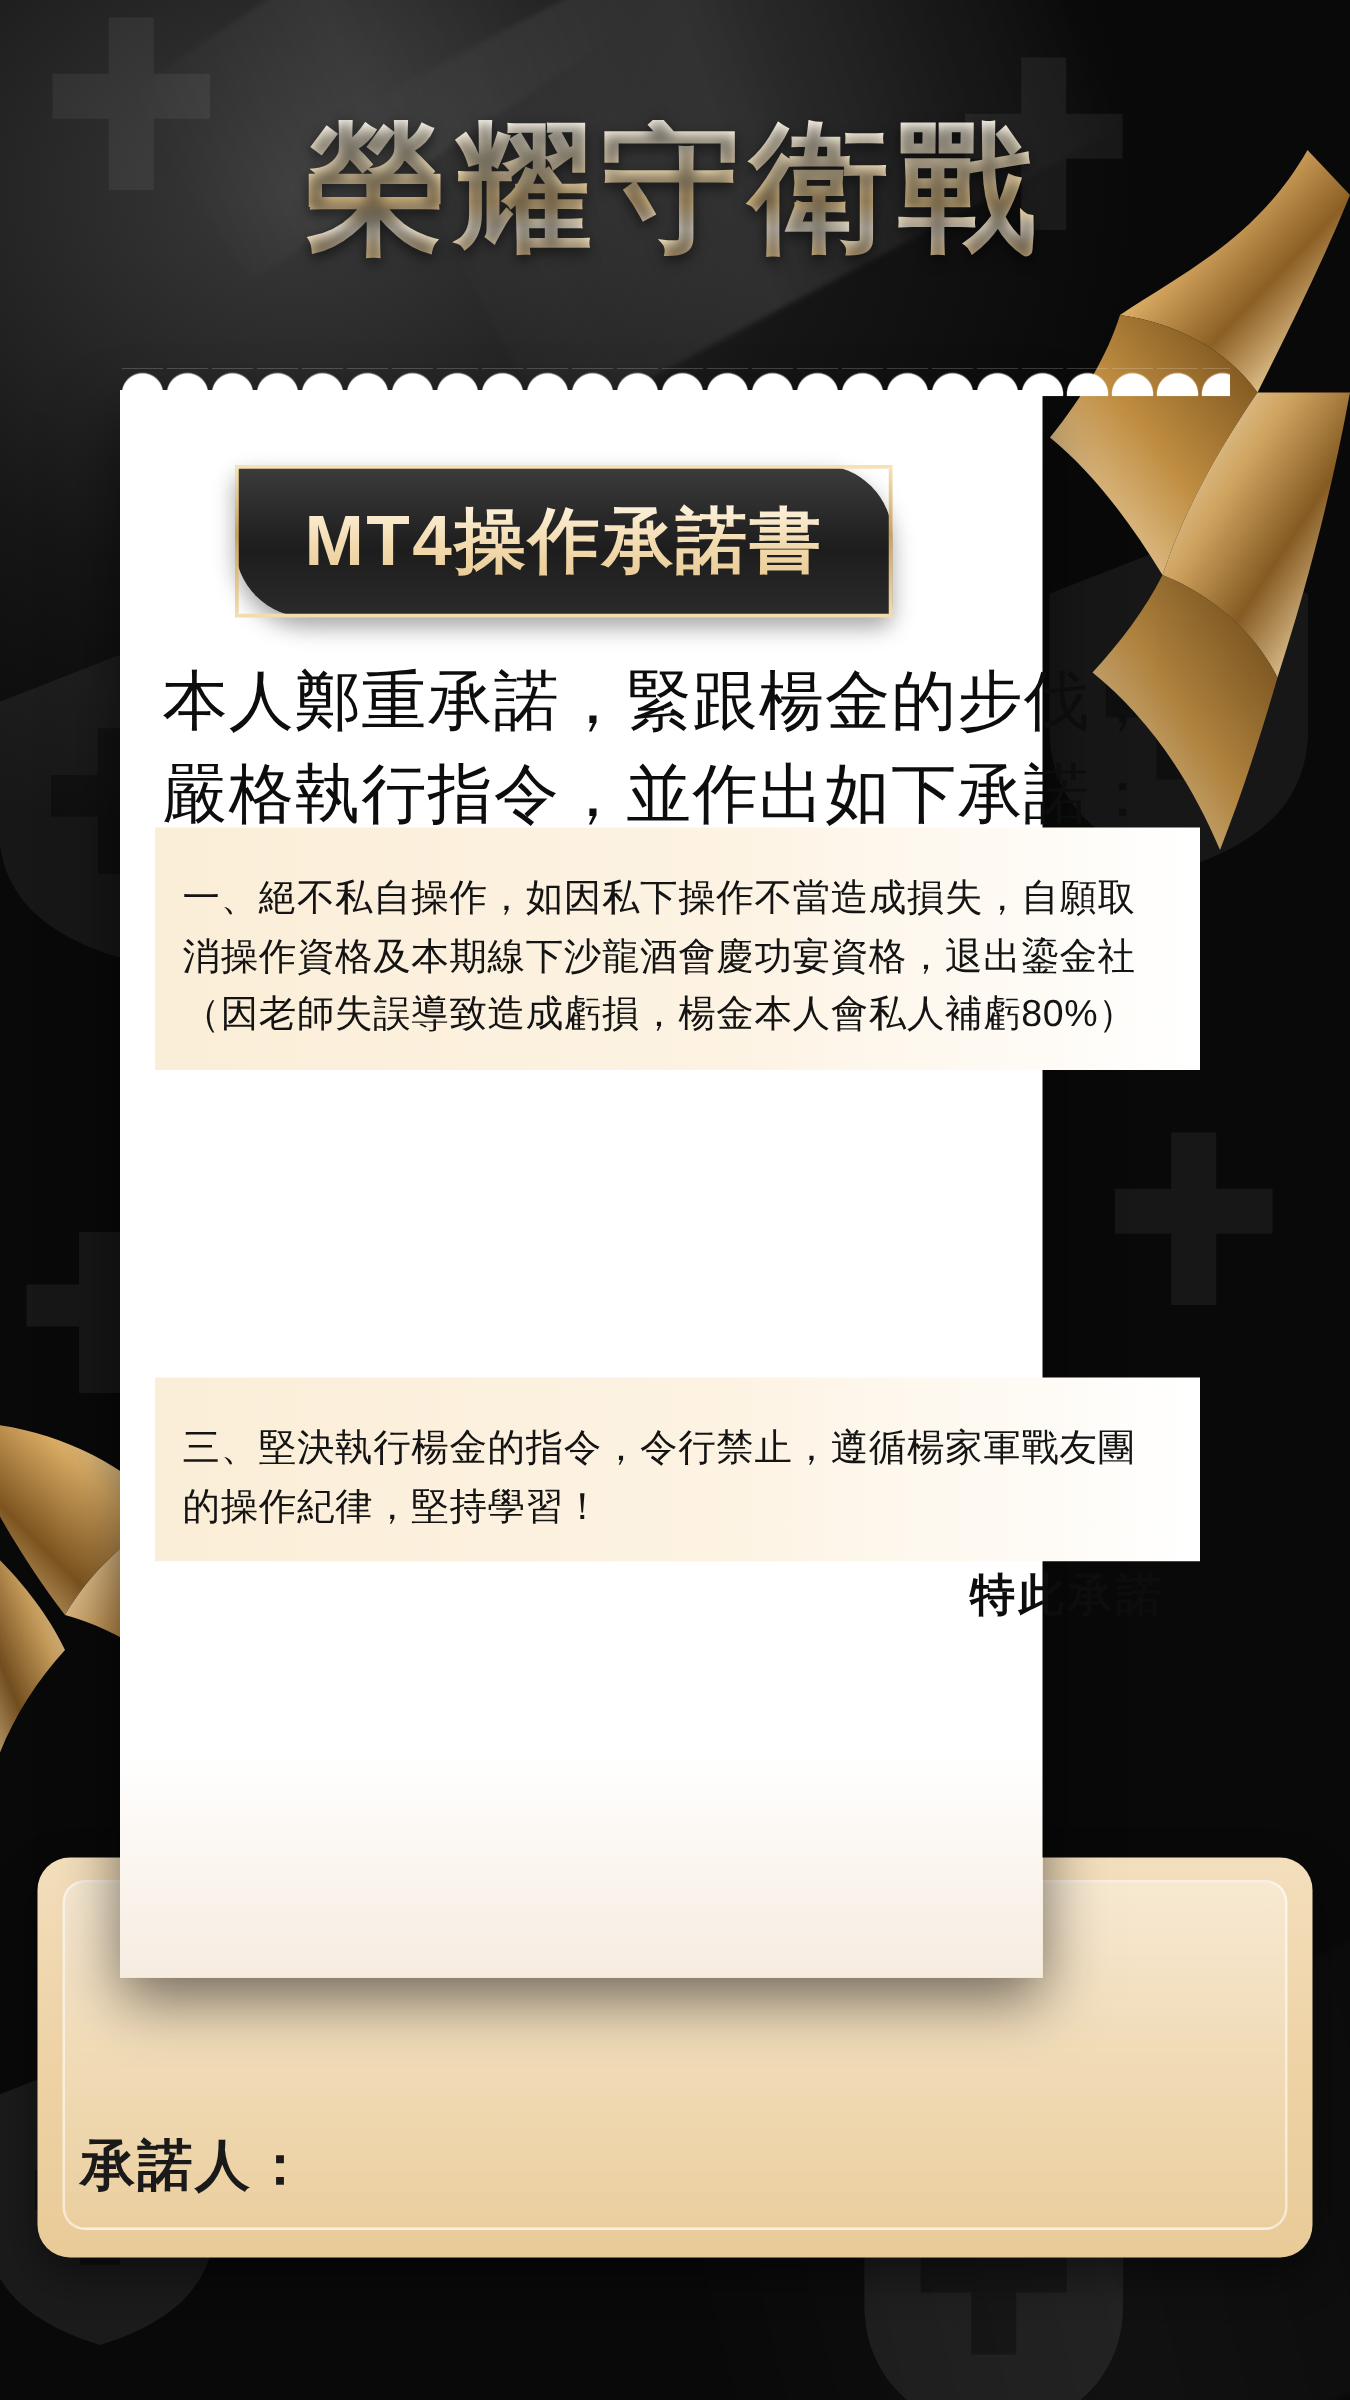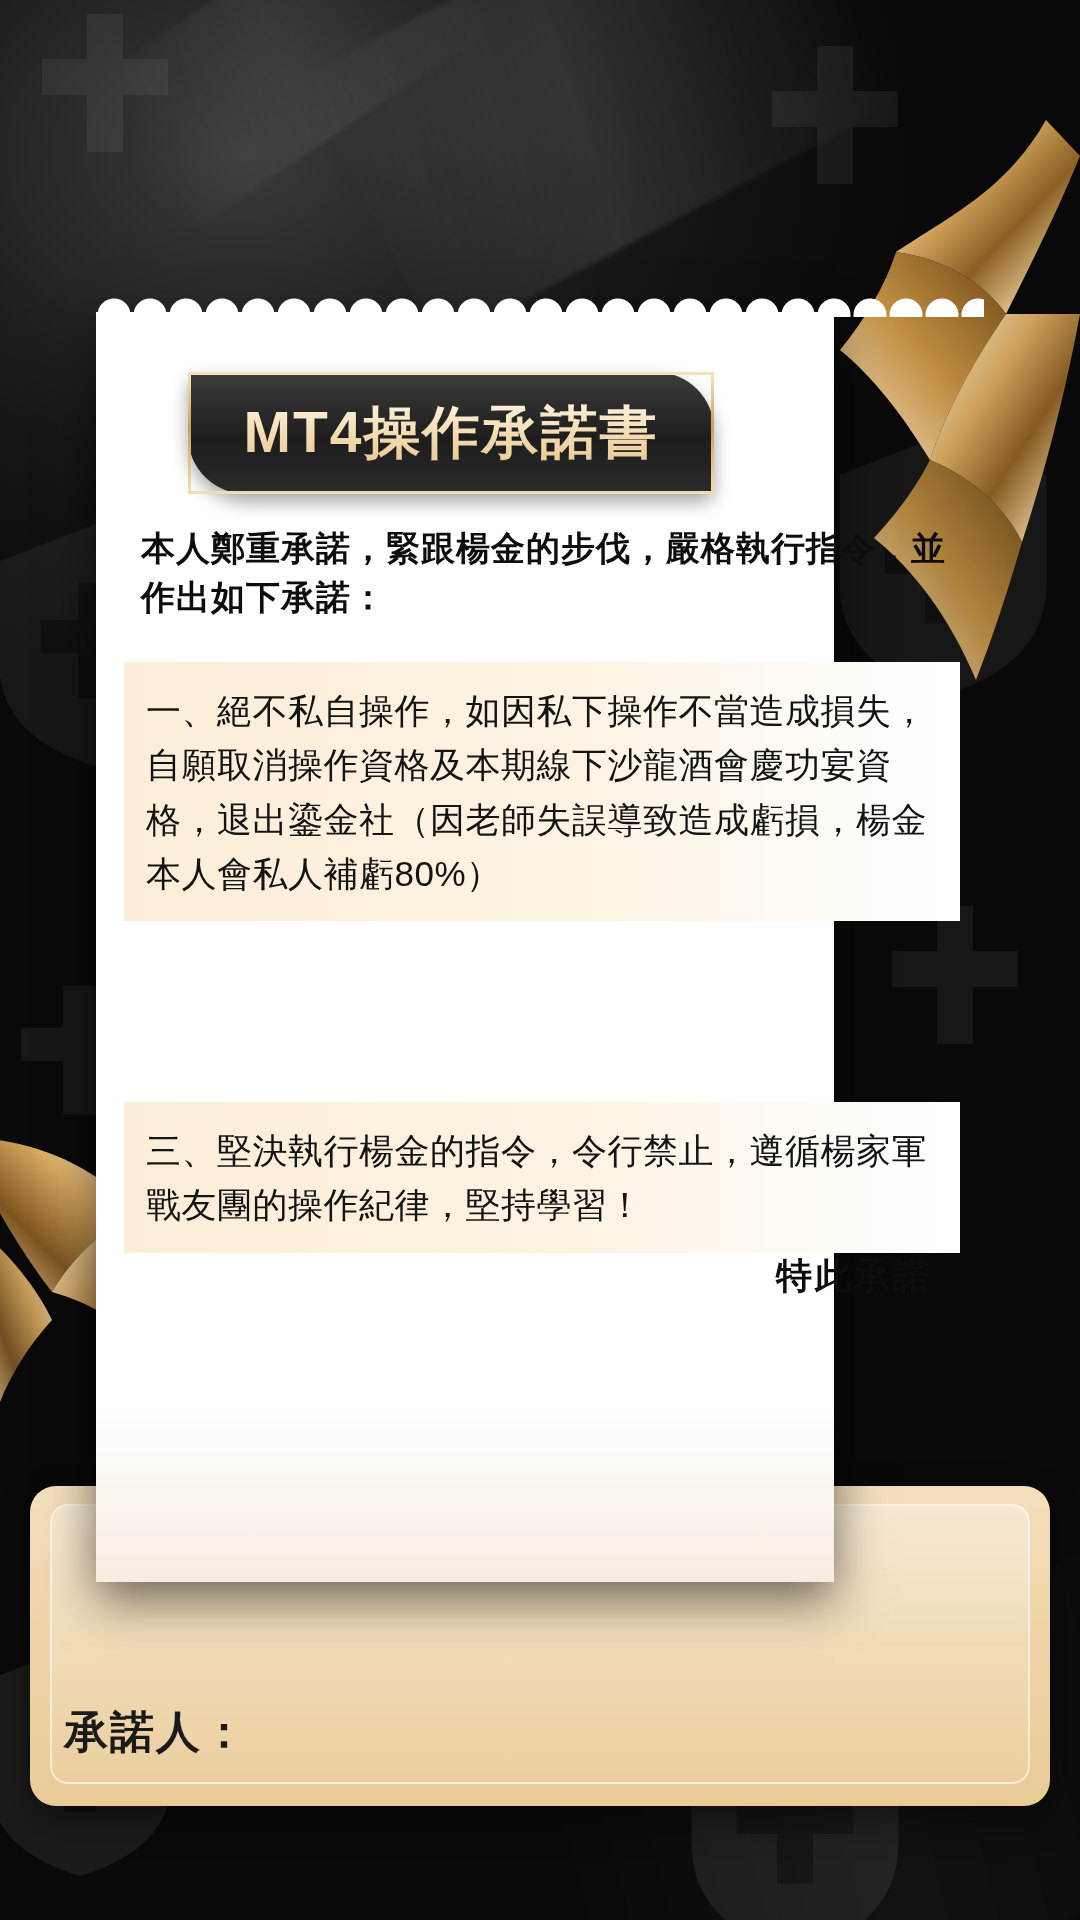--- a/index.html
+++ b/index.html
@@ -124,37 +124,37 @@
     background: linear-gradient(180deg, #fff7e7 0%, #f3dcb1 50%, #e6c58c 100%);
     -webkit-background-clip: text;
     background-clip: text;
     color: transparent;
   }
 
   
   .intro {
     position: absolute;
     top: 212px;
-    left: 45px;
+    left: 34px;
     width: 820px;
-    font-weight: 700;
-    font-size: 34px;
+    font-weight: 400;
+    font-size: 52px;
     line-height: 1.45;
     color: #0d0d0d;
     letter-spacing: 1px;
   }
 
   
   .clause {
     position: absolute;
     left: 28px;
     width: 836px;
-    padding: 22px 22px 20px 22px;
+    padding: 34px 22px 20px 22px;
     box-sizing: border-box;
-    font-size: 35px;
+    font-size: 30px;
     line-height: 1.55;
     color: #141414;
     background: linear-gradient(90deg, #fbeed8 0%, #fdf3e3 55%, #ffffff 100%);
     letter-spacing: 0.5px;
   }
   .clause-1 { top: 350px; }
   .clause-2 { top: 592px; }
   .clause-3 { top: 790px; }
 
   
@@ -314,20 +314,23 @@
           <stop offset="55%" stop-color="#b5823c"></stop>
           <stop offset="100%" stop-color="#5f3d12"></stop>
         </linearGradient>
       </defs>
       <path d="M0 28c60 4 116 30 156 72-34 20-64 48-84 82C44 146 18 102 0 66z" fill="url(#gl1)"></path>
       <path d="M156 100c-34 20-64 48-84 82 44 12 82 38 106 72 14-56 16-110 10-158z" fill="url(#gl2)"></path>
       <path d="M0 120c34 28 60 64 72 90-22 24-40 52-52 82C10 248 2 188 0 120z" fill="url(#gl1)" opacity="0.9"></path>
     </svg>
   </div>
 
+  <div class="title-wrap">
+    <div class="title">榮耀守衛戰</div>
+  </div>
 
   <div class="paper">
     <div class="paper-top-scallop"></div>
 
     <div class="plaque">
       <span class="plaque-text">MT4操作承諾書</span>
     </div>
 
     <div class="intro">本人鄭重承諾，緊跟楊金的步伐，嚴格執行指令，並作出如下承諾：</div>
 

